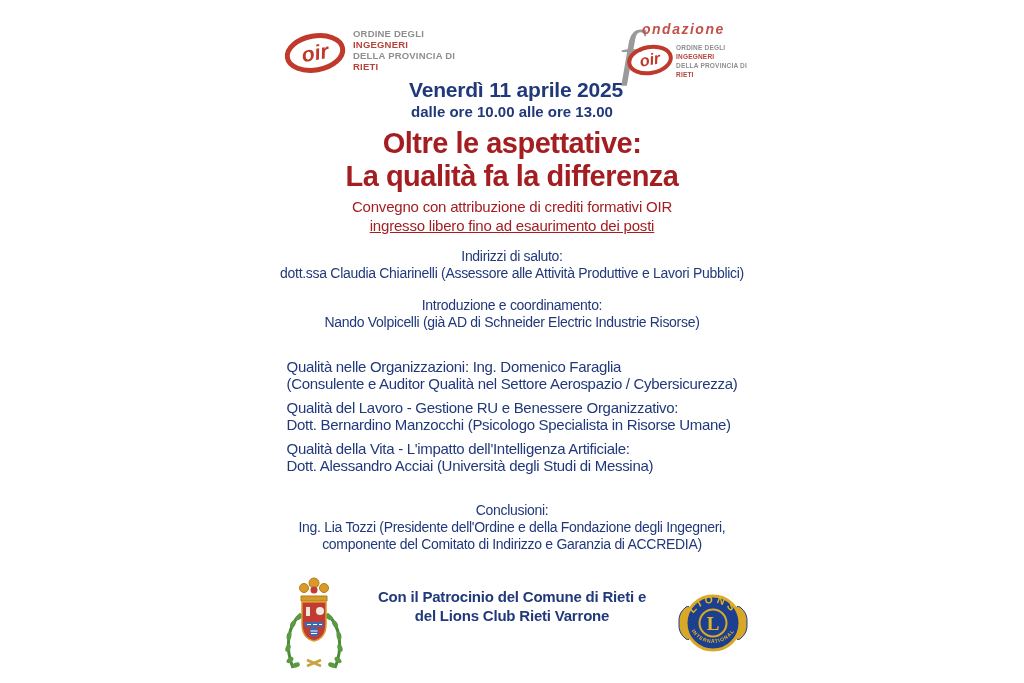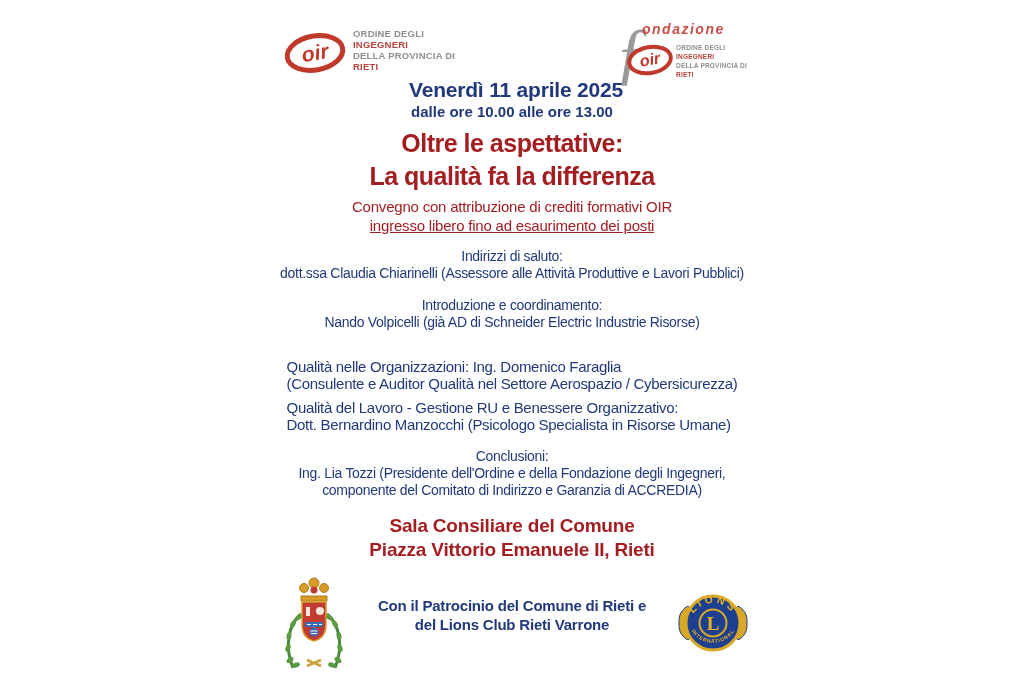--- a/index.html
+++ b/index.html
@@ -16,30 +16,30 @@
   .lg-line{font-family:"Liberation Sans",sans-serif;font-weight:bold;letter-spacing:.2px;}
   .lg-gray{fill:#8e8e8e;}
   .lg-red{fill:#b5433b;}
 
   
   .content{position:absolute;left:0;top:0;width:1024px;text-align:center;color:var(--navy,#21397b);}
   .b{font-weight:normal;}
   .red{color:var(--dark_red,#a31d21);}
   .date{margin-top:78px;font-size:21px;font-weight:bold;letter-spacing:-.2px;padding-left:8px;}
   .time{margin-top:1px;font-size:15px;font-weight:bold;}
-  .title{margin-top:7px;font-size:25px;line-height:33px;font-weight:bold;letter-spacing:-.5px;}
+  .title{margin-top:7px;font-size:29px;line-height:33px;font-weight:bold;letter-spacing:-.5px;}
   .subtitle{margin-top:4px;font-size:15px;line-height:19px;letter-spacing:-.2px;}
   .subtitle .u{text-decoration:underline;}
   .sec{font-size:14px;line-height:17px;letter-spacing:-.3px;}
   .sec-greet{margin-top:13px;}
   .sec-intro{margin-top:15px;}
   .talks{display:inline-block;text-align:left;margin-top:9px;font-size:15px;line-height:17px;letter-spacing:-.3px;}
   .talk{margin-bottom:7px;}
   .talk:last-child{margin-bottom:0;}
-  .sec-concl{margin-top:14px;}
+  .sec-concl{margin-top:27px;}
   .venue{margin-top:15px;font-size:19px;line-height:24px;font-weight:bold;letter-spacing:-.2px;}
   .patronage{margin-top:34px;font-size:15px;line-height:19px;font-weight:bold;letter-spacing:-.2px;}
 
   
   .crest{position:absolute;left:277px;top:574px;}
   .lions{position:absolute;left:676px;top:585px;}
 </style>
 </head>
 <body>
 
@@ -100,32 +100,32 @@
     <br>
     <div class="talks">
       <div class="talk">
         <span class="b">Qualità nelle Organizzazioni</span><span>: </span><span>Ing. Domenico Faraglia</span><br>
         <span>(Consulente e Auditor Qualità nel Settore Aerospazio / Cybersicurezza)</span>
       </div>
       <div class="talk">
         <span class="b">Qualità del Lavoro - Gestione RU e Benessere Organizzativo:</span><br>
         <span>Dott. Bernardino Manzocchi (Psicologo Specialista in Risorse Umane)</span>
       </div>
+      <div class="talk">
+        <span class="b">Qualità della Vita - L'impatto dell'Intelligenza Artificiale:</span><br>
+        <span>Dott. Alessandro Acciai (Università degli Studi di Messina)</span>
+      </div>
     </div>
 
     <div class="sec sec-concl">
       <span class="b">Conclusioni:</span><br>
       <span>Ing. Lia Tozzi (Presidente dell'Ordine e della Fondazione degli Ingegneri,</span><br>
       <span>componente del Comitato di Indirizzo e Garanzia di ACCREDIA)</span>
     </div>
 
-    <div class="venue red">
-      <span>Sala Consiliare del Comune</span><br>
-      <span>Piazza Vittorio Emanuele II, Rieti</span>
-    </div>
 
     <div class="patronage">
       <span>Con il Patrocinio del Comune di Rieti e</span><br>
       <span>del Lions Club Rieti Varrone</span>
     </div>
   </div>
 
   <div class="crest">
     <svg width="74" height="100" viewBox="0 0 74 100">
 

